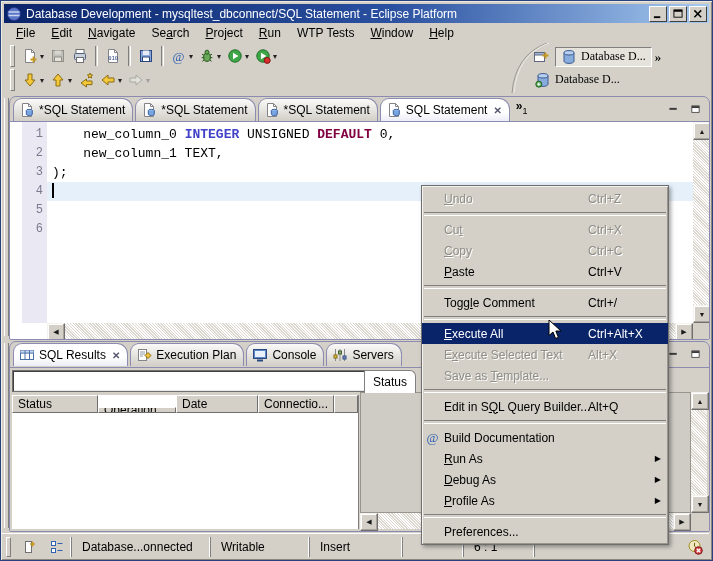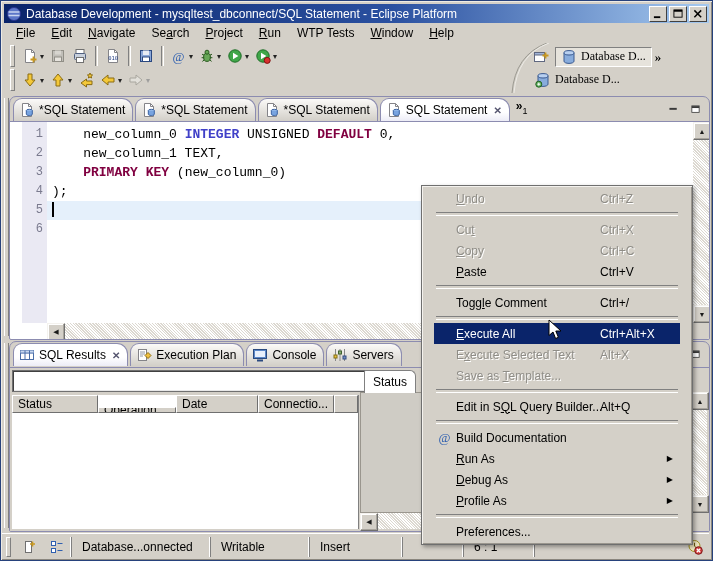--- a/index.html
+++ b/index.html
@@ -95,21 +95,21 @@
   .statusbar{position:absolute;left:1px;right:3px;top:532px;height:26px;display:flex;align-items:center;border-top:1px solid #fff;text-align:center;}
   .statusbar .tb-handle{height:18px;}
   .sbico{width:22px;height:18px;display:flex;align-items:center;justify-content:center;margin:0 3px;}
   .seg{height:20px;display:flex;align-items:center;padding-left:10px;border-left:1px solid #808080;
        box-shadow:-1px 0 0 #fff;white-space:nowrap;}
   .seg:first-of-type{border-left:none;box-shadow:none;}
   .progress{position:absolute;right:6px;top:5px;}
   
   .ctxmenu{position:absolute;left:421px;top:185px;width:246px;background:#D4D0C8;z-index:50;
            border:1px solid #6F6F6F;box-shadow:inset 1px 1px 0 #F4F2EE, inset -1px -1px 0 #9A968E, 2px 2px 4px rgba(0,0,0,.35);
-           padding:2px 12px;font-size:12px;}
+           padding:2px 0;font-size:12px;}
   .mi{height:21px;display:flex;align-items:center;position:relative;padding-left:22px;cursor:default;}
   .mi .lbl{white-space:nowrap;}
   .mi .sc{position:absolute;left:166px;white-space:nowrap;}
   .mi .sub{position:absolute;right:7px;font-size:8px;}
   .mi .mico{position:absolute;left:3px;top:2px;}
   .mi.disabled{color:#8F8D87;text-shadow:1px 1px 0 #fff;}
   .mi.highlighted{background:var(--hl);color:#fff;text-shadow:none;}
   .msep{height:2px;border-top:1px solid #808080;border-bottom:1px solid #fff;margin:3px 2px;}
   
   .cursor{position:absolute;left:548px;top:319px;z-index:100;pointer-events:none;}
@@ -360,21 +360,20 @@
           <div>1</div>
           <div>2</div>
           <div>3</div>
           <div>4</div>
           <div>5</div>
           <div>6</div>
         </div>
       <div class="code" id="code">
           <div class="code-line"><span>    new_column_0 </span><span class="ty">INTEGER</span><span> UNSIGNED </span><span class="kw">DEFAULT</span><span> 0,</span></div>
           <div class="code-line"><span>    new_column_1 TEXT,</span></div>
-          <div class="code-line"><span>    </span><span class="kw">PRIMARY KEY</span><span> (new_column_0)</span></div>
           <div class="code-line"><span>);</span></div>
           <div class="code-line current"><span class="caret"></span></div>
         </div>
       <div class="sb-v">
         <span class="sb-btn">▲</span>
         <span class="sb-fill"></span>
         <span class="sb-btn">▼</span>
       </div>
       <div class="sb-h">
         <span class="sb-btn">◀</span>

